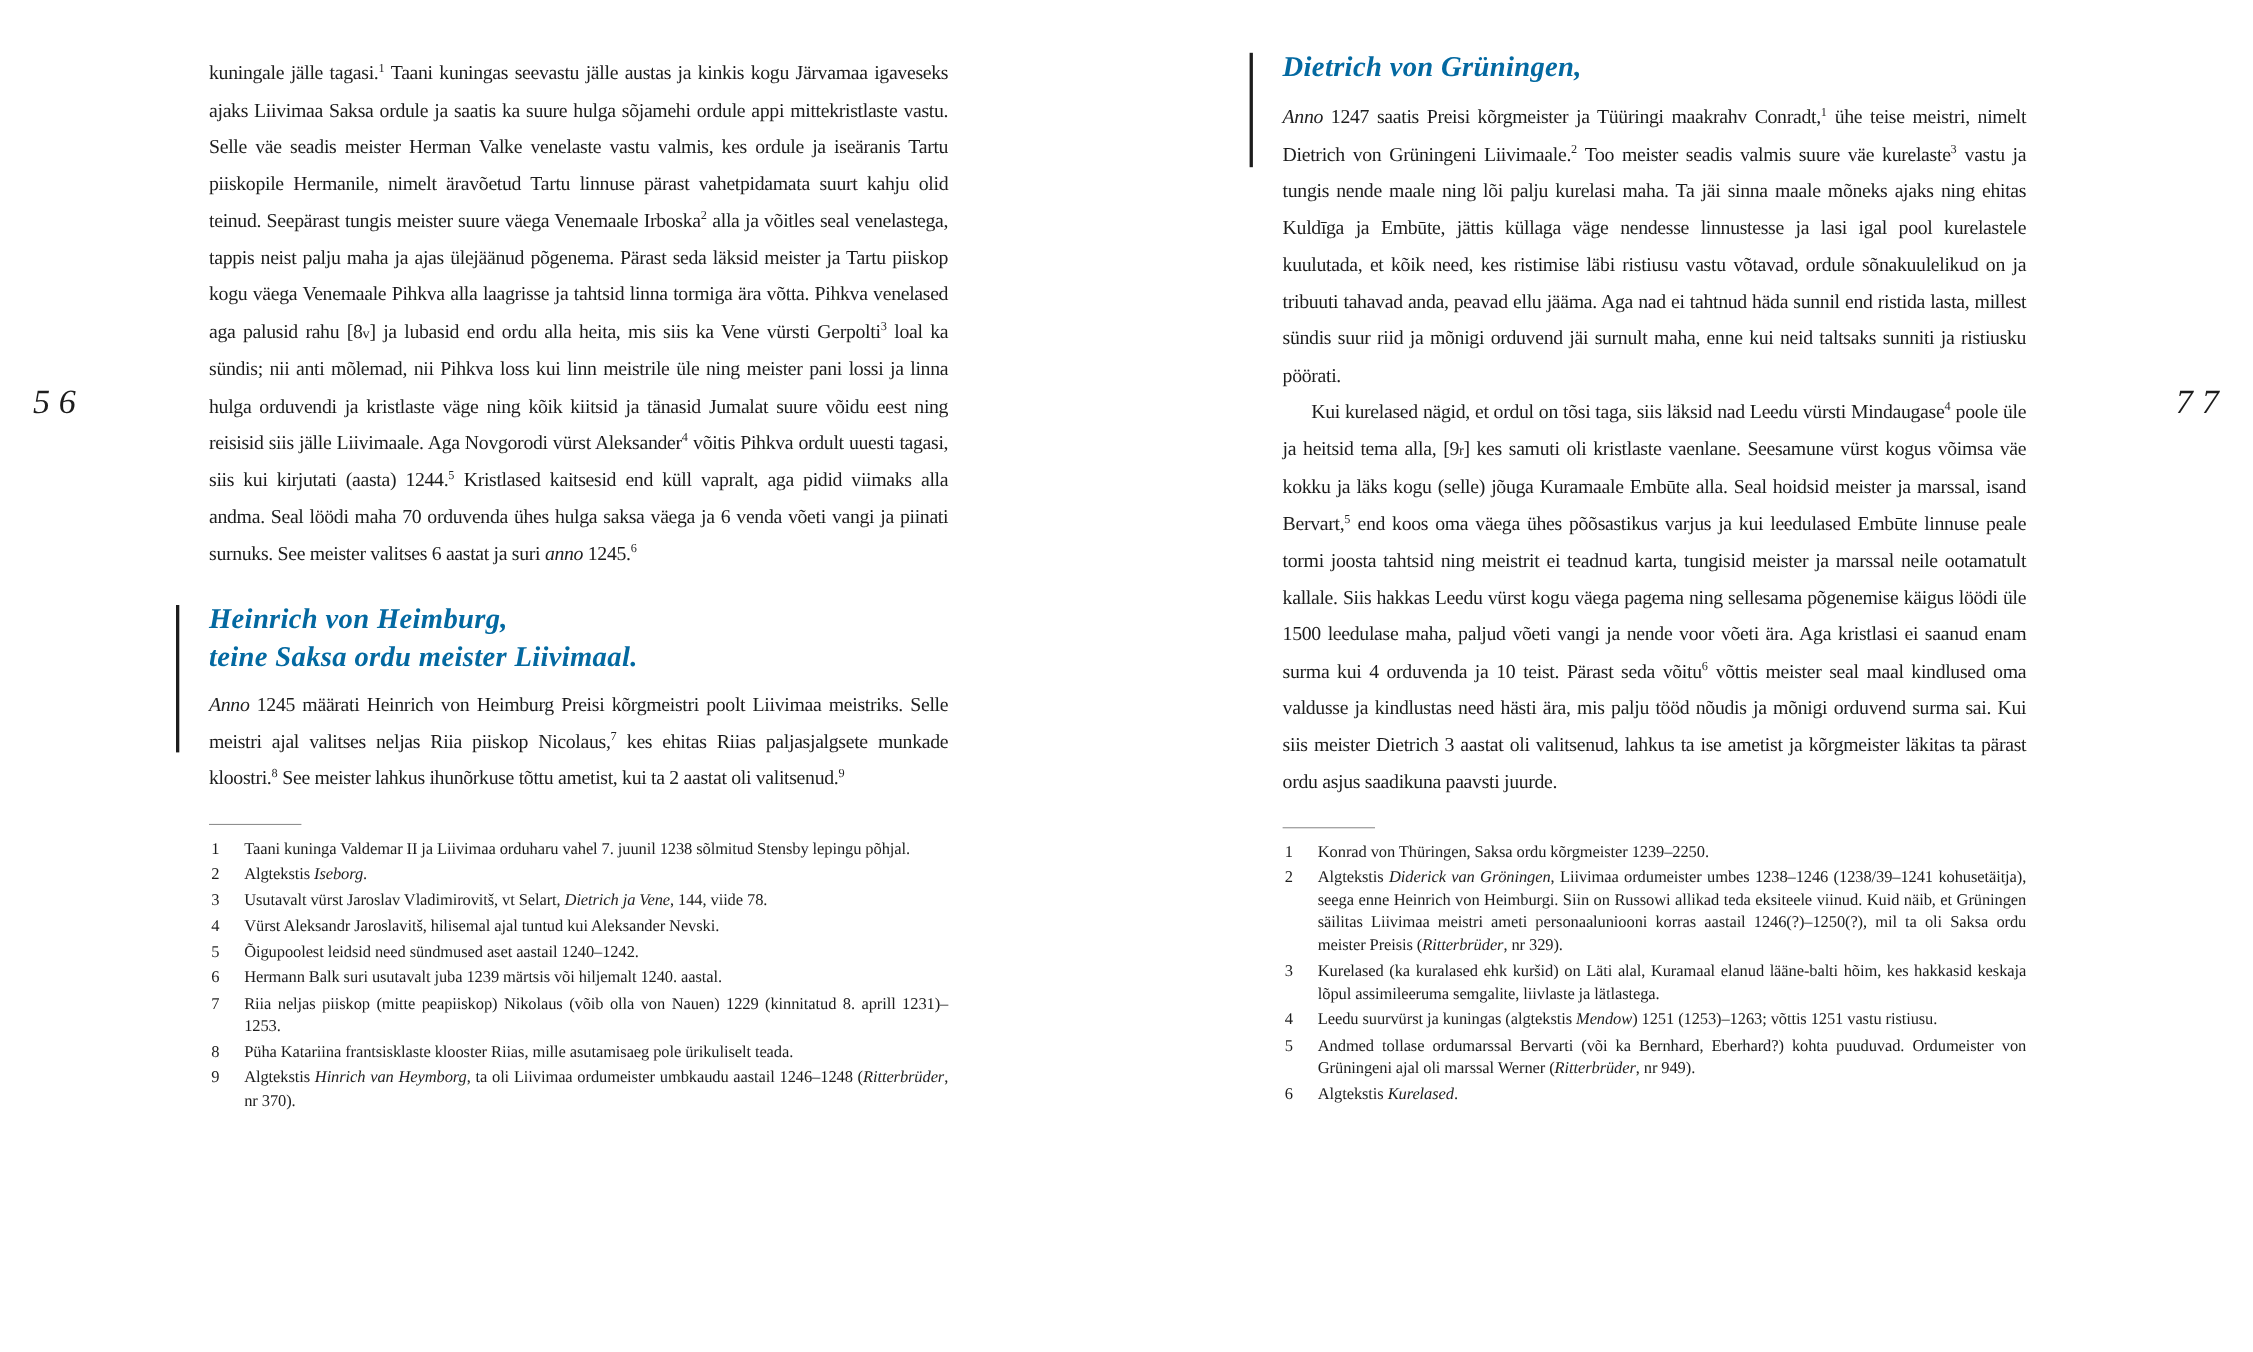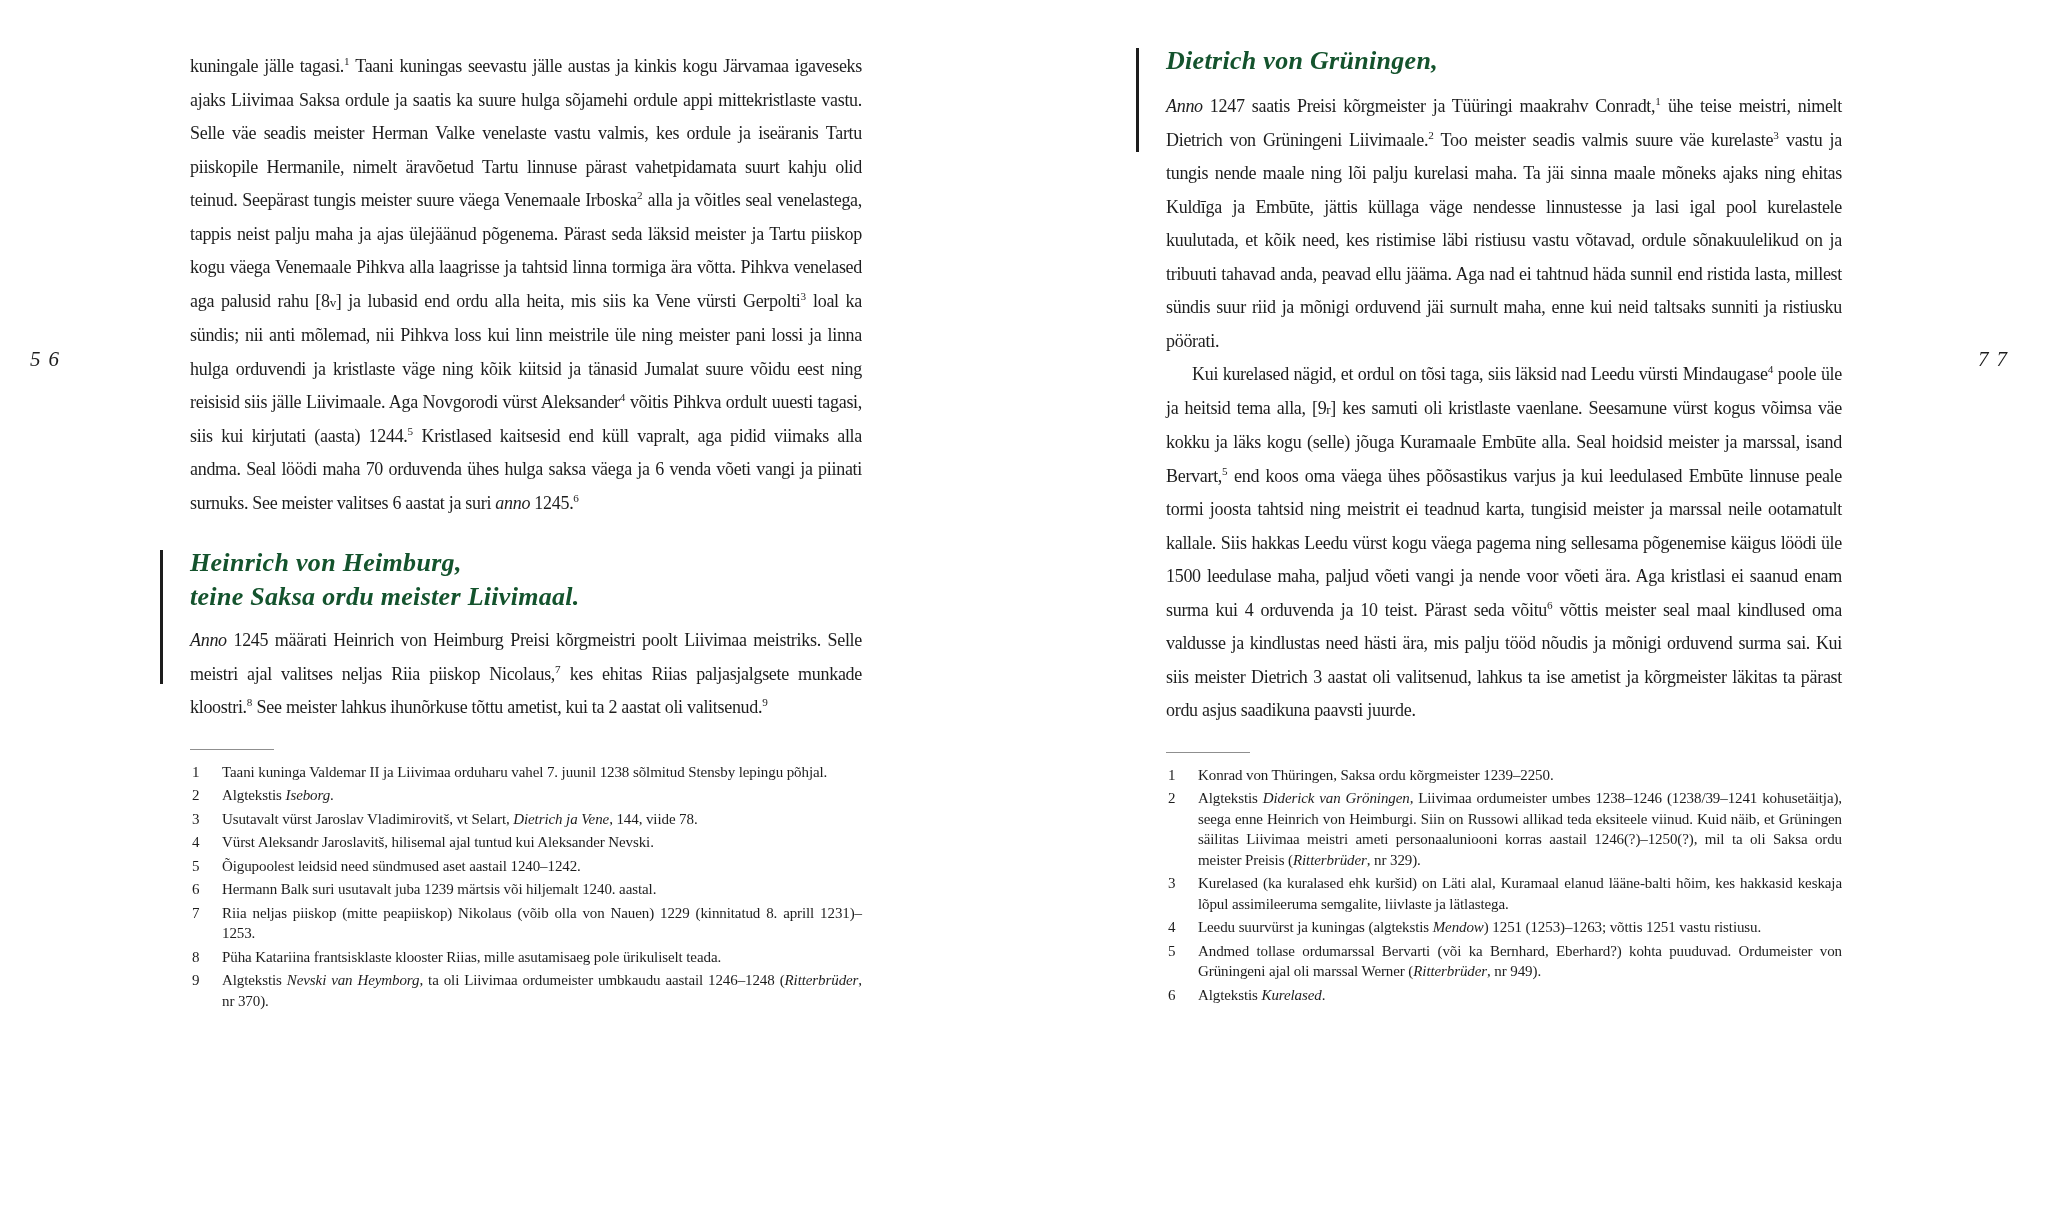--- a/index.html
+++ b/index.html
@@ -27,21 +27,21 @@
 
   h2.chapter {
     position: relative;
     margin: 26px 0 10px 0;
     font-size: 26px;
     line-height: 34px;
     font-style: italic;
     font-weight: bold;
     letter-spacing: 0.3px;
     text-align: left;
-    color: #14532d;
+    color: #0369a1;
   }
   #col-right h2.chapter { margin: 0 0 12px 0; }
   .head-rule {
     position: absolute;
     left: -30px; top: 4px;
     width: 3px;
     background: #1d1d1d;
   }
   #col-left  .head-rule { height: 134px; }
   #col-right .head-rule { height: 104px; }
@@ -59,21 +59,21 @@
   .fn { position: relative; padding-left: 32px; margin-bottom: 3px; text-align: justify; }
   .fn-num { position: absolute; left: 2px; }
 
   sup.run-sup { font-size: 0.62em; line-height: 0; letter-spacing: 0; }
   .run-i   { font-style: italic; }
   .run-fol { font-size: 0.72em; }
 
   .folio {
     position: absolute;
     top: 347px;
-    font-size: 21px;
+    font-size: 31px;
     font-style: italic;
     letter-spacing: 8px;
     color: #1d1d1d;
     white-space: nowrap;
   }
   #folio-left  { left: 30px; }
   #folio-right { left: 1978px; }
 </style>
 </head>
 <body>
@@ -94,21 +94,21 @@
     <div class="fn-sep"></div>
     <div class="footnotes">
         <div class="fn"><span class="fn-num">1</span><span class="fn-text">Taani kuninga Valdemar II ja Liivimaa orduharu vahel 7. juunil 1238 sõlmitud Stensby lepingu põhjal.</span></div>
         <div class="fn"><span class="fn-num">2</span><span class="fn-text">Algtekstis <span class="run-i">Iseborg</span>.</span></div>
         <div class="fn"><span class="fn-num">3</span><span class="fn-text">Usutavalt vürst Jaroslav Vladimirovitš, vt Selart, <span class="run-i">Dietrich ja Vene</span>, 144, viide 78.</span></div>
         <div class="fn"><span class="fn-num">4</span><span class="fn-text">Vürst Aleksandr Jaroslavitš, hilisemal ajal tuntud kui Aleksander Nevski.</span></div>
         <div class="fn"><span class="fn-num">5</span><span class="fn-text">Õigupoolest leidsid need sündmused aset aastail 1240–1242.</span></div>
         <div class="fn"><span class="fn-num">6</span><span class="fn-text">Hermann Balk suri usutavalt juba 1239 märtsis või hiljemalt 1240. aastal.</span></div>
         <div class="fn"><span class="fn-num">7</span><span class="fn-text">Riia neljas piiskop (mitte peapiiskop) Nikolaus (võib olla von Nauen) 1229 (kinnitatud 8. aprill 1231)–1253.</span></div>
         <div class="fn"><span class="fn-num">8</span><span class="fn-text">Püha Katariina frantsisklaste klooster Riias, mille asutamisaeg pole ürikuliselt teada.</span></div>
-        <div class="fn"><span class="fn-num">9</span><span class="fn-text">Algtekstis <span class="run-i">Nevski van Heymborg</span>, ta oli Liivimaa ordumeister umbkaudu aastail 1246–1248 (<span class="run-i">Ritterbrüder</span>, nr 370).</span></div>
+        <div class="fn"><span class="fn-num">9</span><span class="fn-text">Algtekstis <span class="run-i">Hinrich van Heymborg</span>, ta oli Liivimaa ordumeister umbkaudu aastail 1246–1248 (<span class="run-i">Ritterbrüder</span>, nr 370).</span></div>
       </div>
   </div>
 
   <div class="column" id="col-right">
     <h2 class="chapter">
       <span class="head-rule"></span>
       <span>Dietrich von Grüningen,</span><br>
     </h2>
     <p class="body-par"><span class="run-i">Anno</span> 1247 saatis Preisi kõrgmeister ja Tüüringi maakrahv Conradt,<sup class="run-sup">1</sup> ühe teise meistri, nimelt Dietrich von Grüningeni Liivimaale.<sup class="run-sup">2</sup> Too meister seadis valmis suure väe kurelaste<sup class="run-sup">3</sup> vastu ja tungis nende maale ning lõi palju kurelasi maha. Ta jäi sinna maale mõneks ajaks ning ehitas Kuldīga ja Embūte, jättis küllaga väge nendesse linnustesse ja lasi igal pool kurelastele kuulutada, et kõik need, kes ristimise läbi ristiusu vastu võtavad, ordule sõnakuulelikud on ja tribuuti tahavad anda, peavad ellu jääma. Aga nad ei tahtnud häda sunnil end ristida lasta, millest sündis suur riid ja mõnigi orduvend jäi surnult maha, enne kui neid taltsaks sunniti ja ristiusku pöörati.</p>
     <p class="body-par indent">Kui kurelased nägid, et ordul on tõsi taga, siis läksid nad Leedu vürsti Mindaugase<sup class="run-sup">4</sup> poole üle ja heitsid tema alla, [9<span class="run-fol">r</span>] kes samuti oli kristlaste vaenlane. Seesamune vürst kogus võimsa väe kokku ja läks kogu (selle) jõuga Kuramaale Embūte alla. Seal hoidsid meister ja marssal, isand Bervart,<sup class="run-sup">5</sup> end koos oma väega ühes põõsastikus varjus ja kui leedulased Embūte linnuse peale tormi joosta tahtsid ning meistrit ei teadnud karta, tungisid meister ja marssal neile ootamatult kallale. Siis hakkas Leedu vürst kogu väega pagema ning sellesama põgenemise käigus löödi üle 1500 leedulase maha, paljud võeti vangi ja nende voor võeti ära. Aga kristlasi ei saanud enam surma kui 4 orduvenda ja 10 teist. Pärast seda võitu<sup class="run-sup">6</sup> võttis meister seal maal kindlused oma valdusse ja kindlustas need hästi ära, mis palju tööd nõudis ja mõnigi orduvend surma sai. Kui siis meister Dietrich 3 aastat oli valitsenud, lahkus ta ise ametist ja kõrgmeister läkitas ta pärast ordu asjus saadikuna paavsti juurde.</p>

